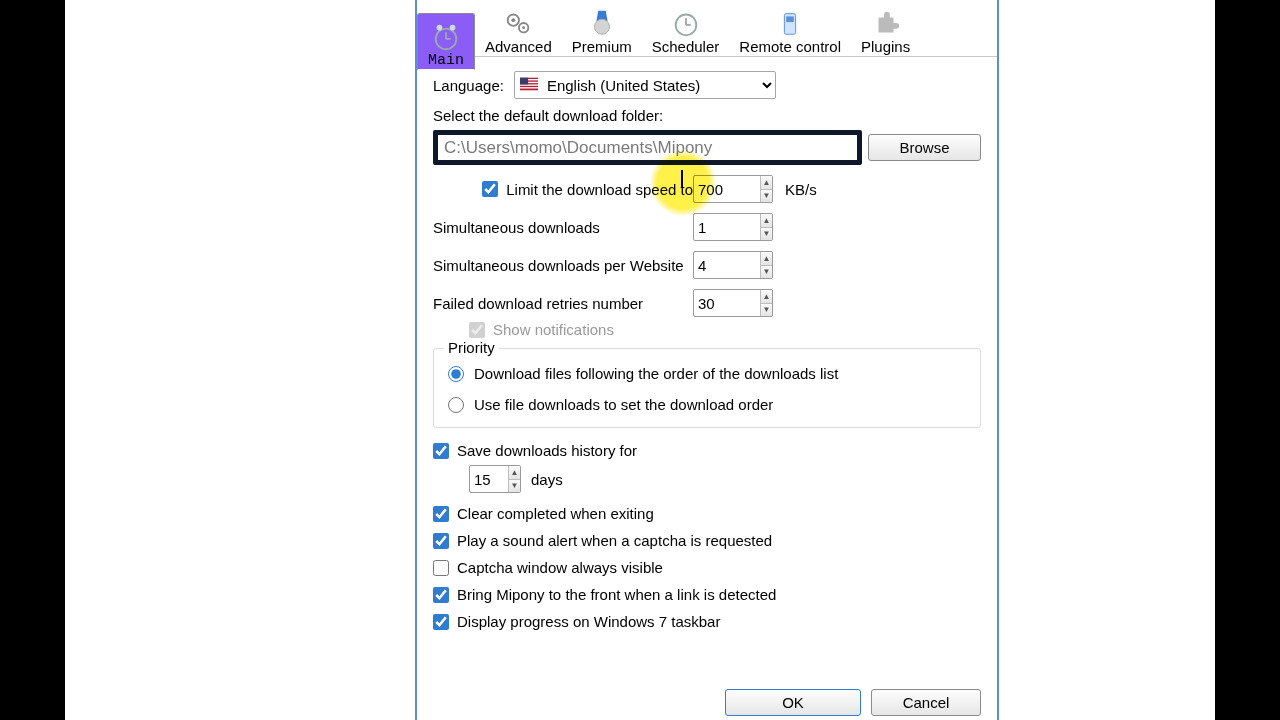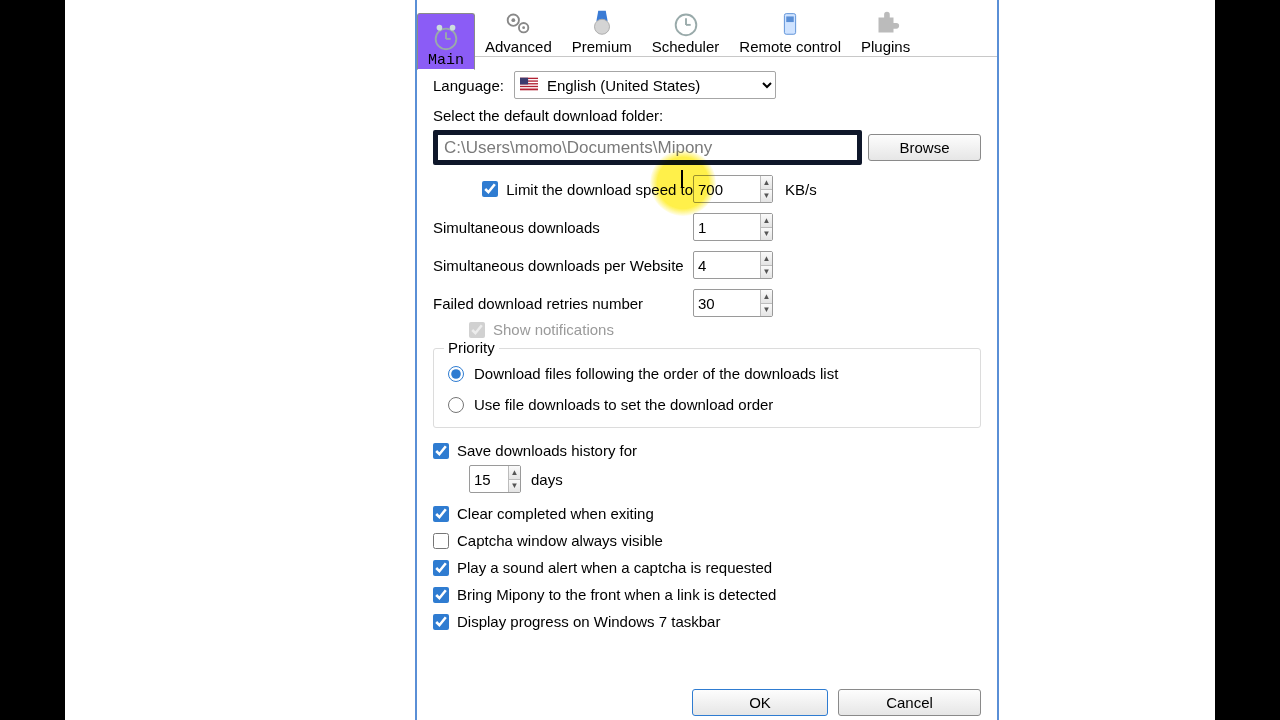--- a/index.html
+++ b/index.html
@@ -12,21 +12,21 @@
   .body{padding:14px 16px 0 16px;}
   .row{display:flex;align-items:center;margin-bottom:8px;}
   .lbl{margin-right:10px;}
   select.lang{width:262px;height:28px;border:1px solid #a6a6a6;border-radius:2px;background:#fff;font-size:15px;padding-left:28px;}
   .lang-wrap{position:relative;display:inline-block;}
   .lang-wrap .flag2{position:absolute;left:6px;top:6px;width:18px;height:14px;}
   .folder-input{width:424px;height:25px;border:5px solid #0f172a;border-radius:2px;padding:0 6px;color:#7a7a7a;font-size:17px;background:#fff;}
   .btn{border:1px solid #8a8a8a;border-radius:3px;background:linear-gradient(#fdfdfd,#e6e6e6);height:27px;font-size:15px;cursor:pointer;}
   .btn.browse{width:117px;margin-left:6px;}
   .btn.ok{width:136px;border:1px solid #2f7cd1;}
-  .btn.cancel{width:143px;}
+  .btn.cancel{width:110px;}
   .chk{width:16px;height:16px;margin:0 8px 0 0;accent-color:#2f7cd1;}
   .chk-wrap{display:flex;align-items:center;margin-bottom:10px;}
   .spinner{display:inline-flex;align-items:stretch;width:78px;height:26px;border:1px solid #9a9a9a;border-radius:2px;background:#fff;}
   .spinner input{border:none;width:58px;padding:0 4px;font-size:15px;outline:none;background:transparent;}
   .spinner .arrows{width:18px;display:flex;flex-direction:column;border-left:1px solid #bcbcbc;}
   .spinner .arrows div{flex:1;display:flex;align-items:center;justify-content:center;font-size:8px;color:#555;cursor:pointer;background:linear-gradient(#fafafa,#e4e4e4);}
   .spinner .arrows div:first-child{border-bottom:1px solid #bcbcbc;}
   .spinner.small{width:50px;}
   .spinner.small input{width:30px;}
   .grid-row{display:flex;align-items:center;margin-bottom:10px;}
@@ -201,26 +201,26 @@
             </div>
         </div>
         <span style="margin-left:10px;">days</span>
       </div>
 
       <div class="chk-wrap">
         <input type="checkbox" class="chk" checked="" style="">
         <span>Clear completed when exiting</span>
       </div>
       <div class="chk-wrap">
+        <input type="checkbox" class="chk" checked="" style="">
+        <span>Play a sound alert when a captcha is requested</span>
+      </div>
+      <div class="chk-wrap">
         <input type="checkbox" class="chk" style="">
         <span>Captcha window always visible</span>
-      </div>
-      <div class="chk-wrap">
-        <input type="checkbox" class="chk" checked="" style="">
-        <span>Play a sound alert when a captcha is requested</span>
       </div>
       <div class="chk-wrap">
         <input type="checkbox" class="chk" checked="" style="">
         <span>Bring Mipony to the front when a link is detected</span>
       </div>
       <div class="chk-wrap">
         <input type="checkbox" class="chk" checked="" style="">
         <span>Display progress on Windows 7 taskbar</span>
       </div>
 

